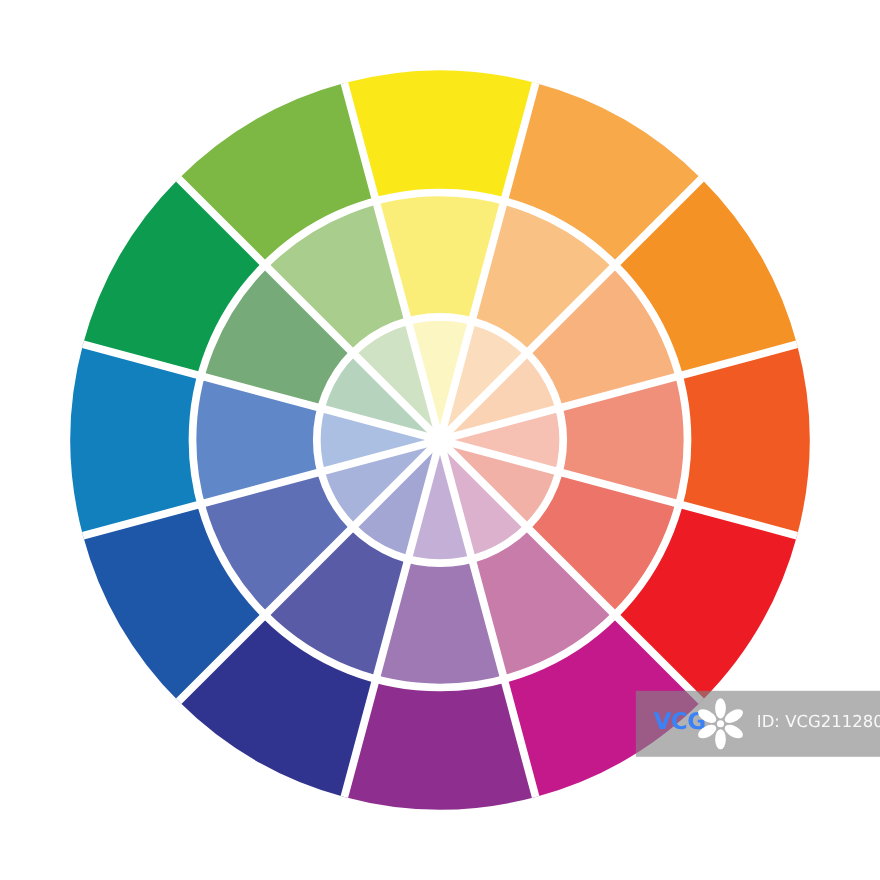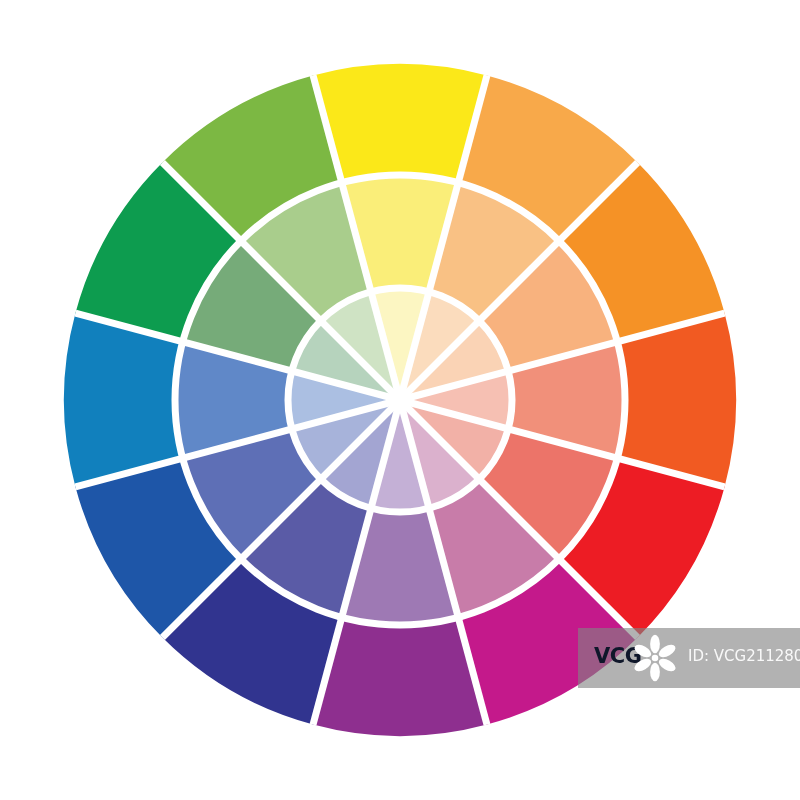--- a/index.html
+++ b/index.html
@@ -39,21 +39,21 @@
     overflow: hidden;
   }
   #wm-vcg {
     position: absolute;
     left: 16px;
     top: 18px;
     font-family: "DejaVu Sans", sans-serif;
     font-weight: bold;
     font-size: 21px;
     letter-spacing: -0.5px;
-    color: #0f172a;
+    color: #3b82f6;
     line-height: 1;
   }
   #wm-flower {
     position: absolute;
     left: 50px;
     top: 3px;
     width: 54px;
     height: 54px;
   }
   #wm-id {

